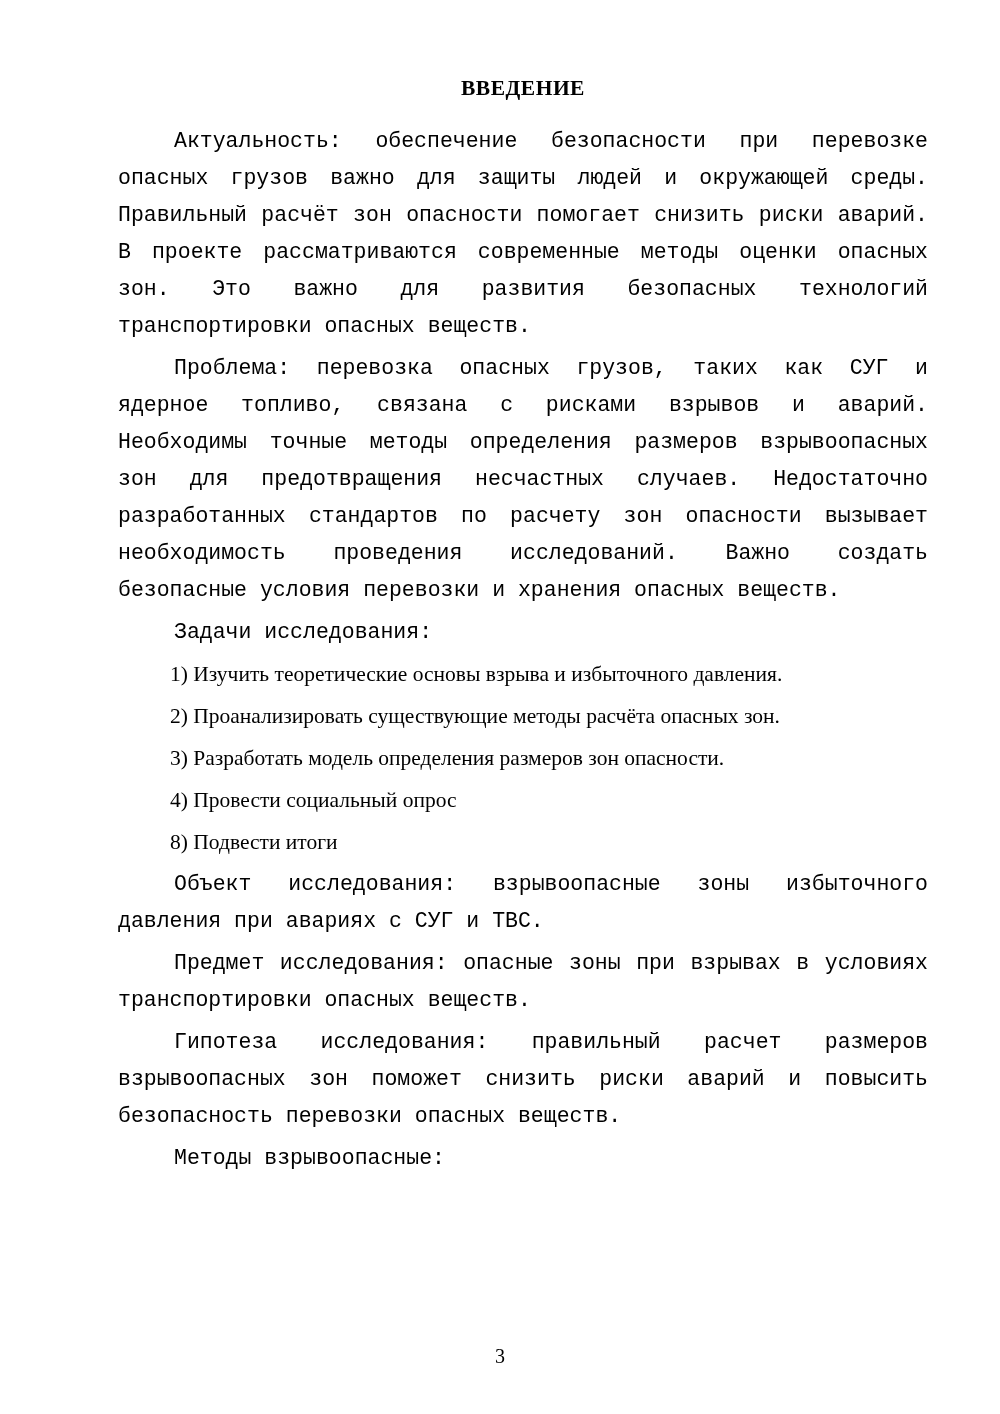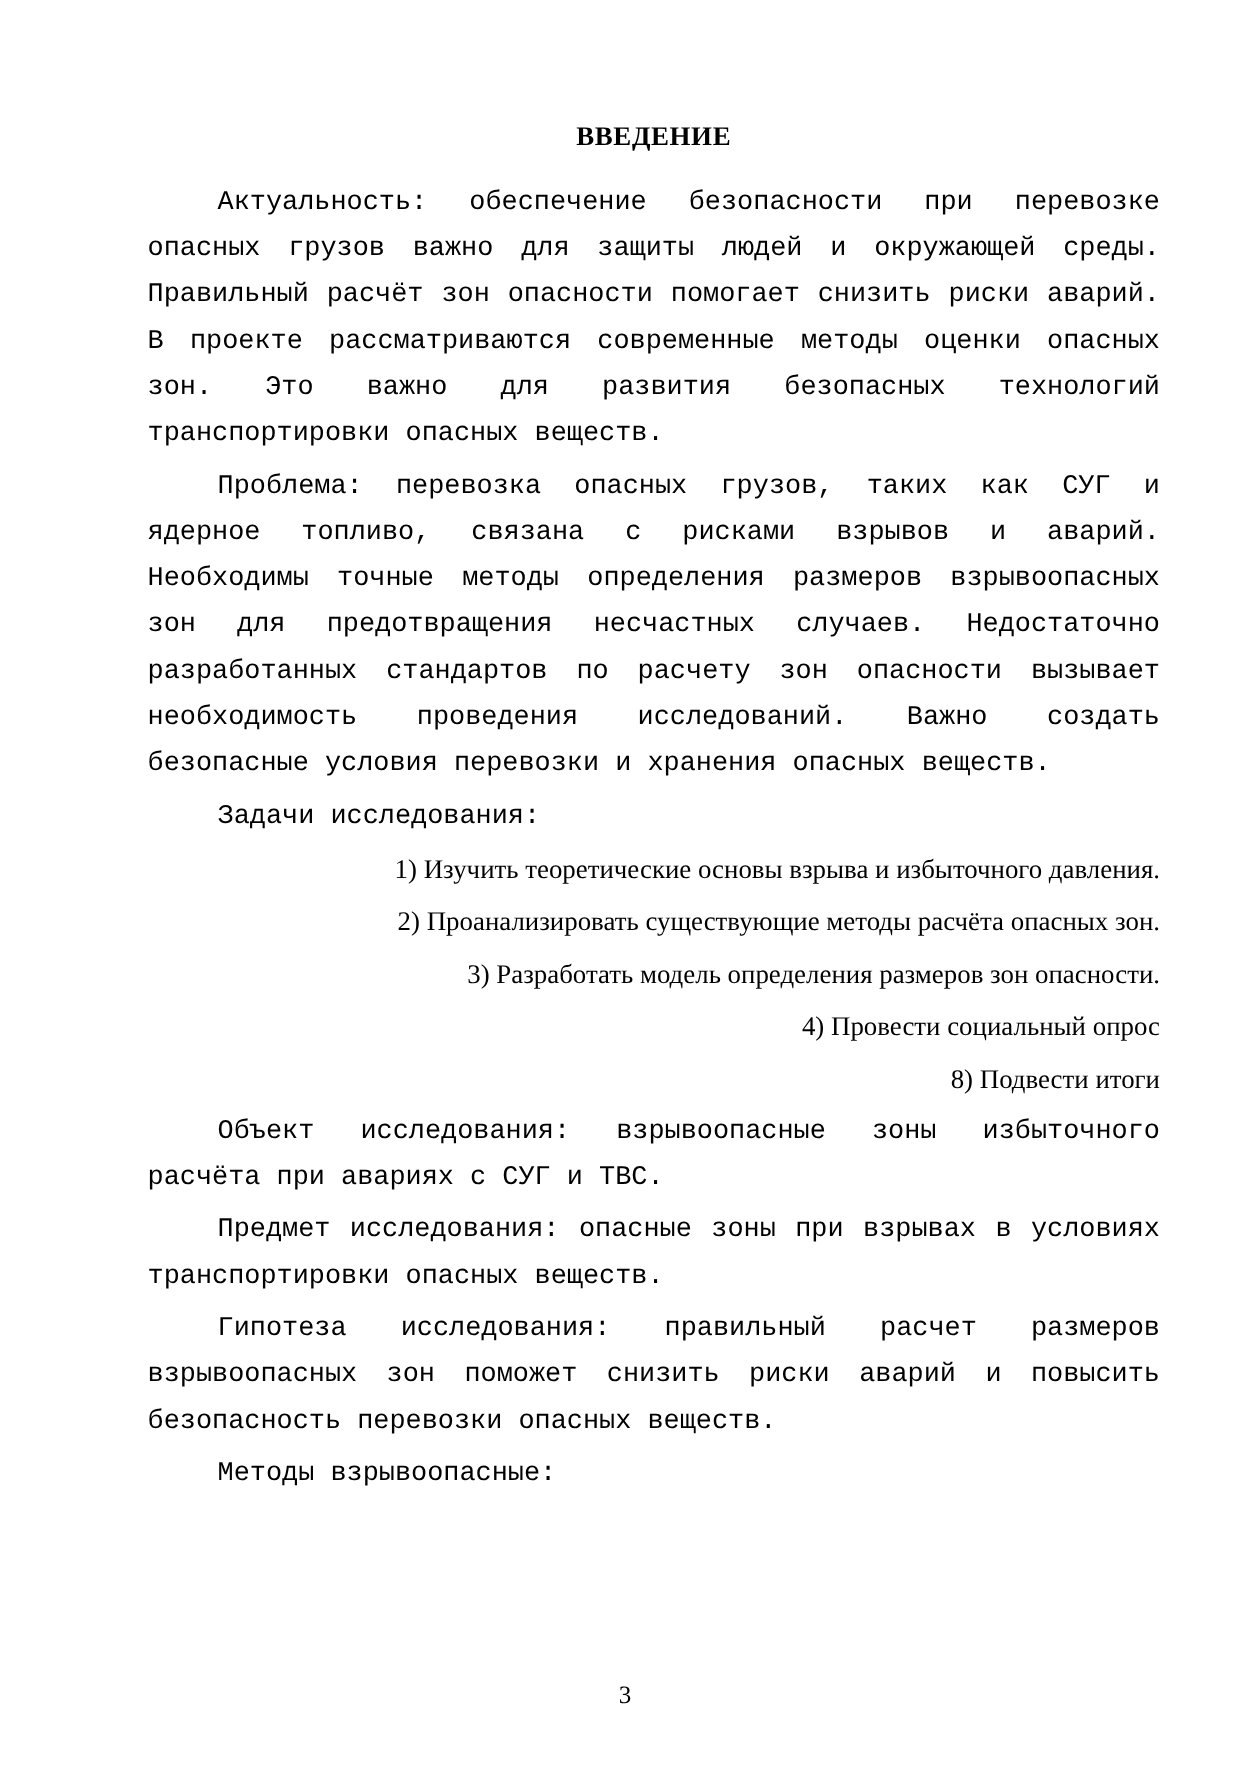--- a/index.html
+++ b/index.html
@@ -12,42 +12,42 @@
     height: 1414px;
     font-family: "Liberation Serif", "DejaVu Serif", serif;
     color: #000000;
     position: relative;
     overflow: hidden;
   }
   .page {
     box-sizing: border-box;
     width: 1000px;
     height: 1414px;
-    padding: 97px 72px 40px 118px;
+    padding: 76px 72px 40px 118px;
     position: relative;
   }
   .doc-title {
     text-align: center;
     font-weight: bold;
     font-size: 21.5px;
     letter-spacing: 0.5px;
     margin: 0 0 22px 0;
   }
   .para {
     text-align: justify;
     text-justify: inter-word;
     font-size: 21.5px;
     line-height: 37px;
     margin: 0 0 5px 0;
     text-indent: 56px;
     hyphens: none;
     font-family: Liberation Mono, monospace;
   }
   .list-item {
-    text-align: right;
+    text-align: left;
     font-size: 21.5px;
     line-height: 37px;
     margin: 0 0 5px 0;
     text-indent: 52px;
   }
   .page-number {
     position: absolute;
     bottom: 46px;
     left: 0;
     width: 1000px;
@@ -65,19 +65,19 @@
   <p class="para">Актуальность: обеспечение безопасности при перевозке опасных грузов важно для защиты людей и окружающей среды. Правильный расчёт зон опасности помогает снизить риски аварий. В проекте рассматриваются современные методы оценки опасных зон. Это важно для развития безопасных технологий транспортировки опасных веществ.</p>
   <p class="para">Проблема: перевозка опасных грузов, таких как СУГ и ядерное топливо, связана с рисками взрывов и аварий. Необходимы точные методы определения размеров взрывоопасных зон для предотвращения несчастных случаев. Недостаточно разработанных стандартов по расчету зон опасности вызывает необходимость проведения исследований. Важно создать безопасные условия перевозки и хранения опасных веществ.</p>
   <p class="para">Задачи исследования:</p>
 
   <p class="list-item">1) Изучить теоретические основы взрыва и избыточного давления.</p>
   <p class="list-item">2) Проанализировать существующие методы расчёта опасных зон.</p>
   <p class="list-item">3) Разработать модель определения размеров зон опасности.</p>
   <p class="list-item">4) Провести социальный опрос</p>
   <p class="list-item">8) Подвести итоги</p>
 
-  <p class="para">Объект исследования: взрывоопасные зоны избыточного расчёта при авариях с СУГ и ТВС.</p>
+  <p class="para">Объект исследования: взрывоопасные зоны избыточного давления при авариях с СУГ и ТВС.</p>
   <p class="para">Предмет исследования: опасные зоны при взрывах в условиях транспортировки опасных веществ.</p>
   <p class="para">Гипотеза исследования: правильный расчет размеров взрывоопасных зон поможет снизить риски аварий и повысить безопасность перевозки опасных веществ.</p>
   <p class="para">Методы взрывоопасные:</p>
 
   <div class="page-number">3</div>
 </div>
 
 </body></html>

